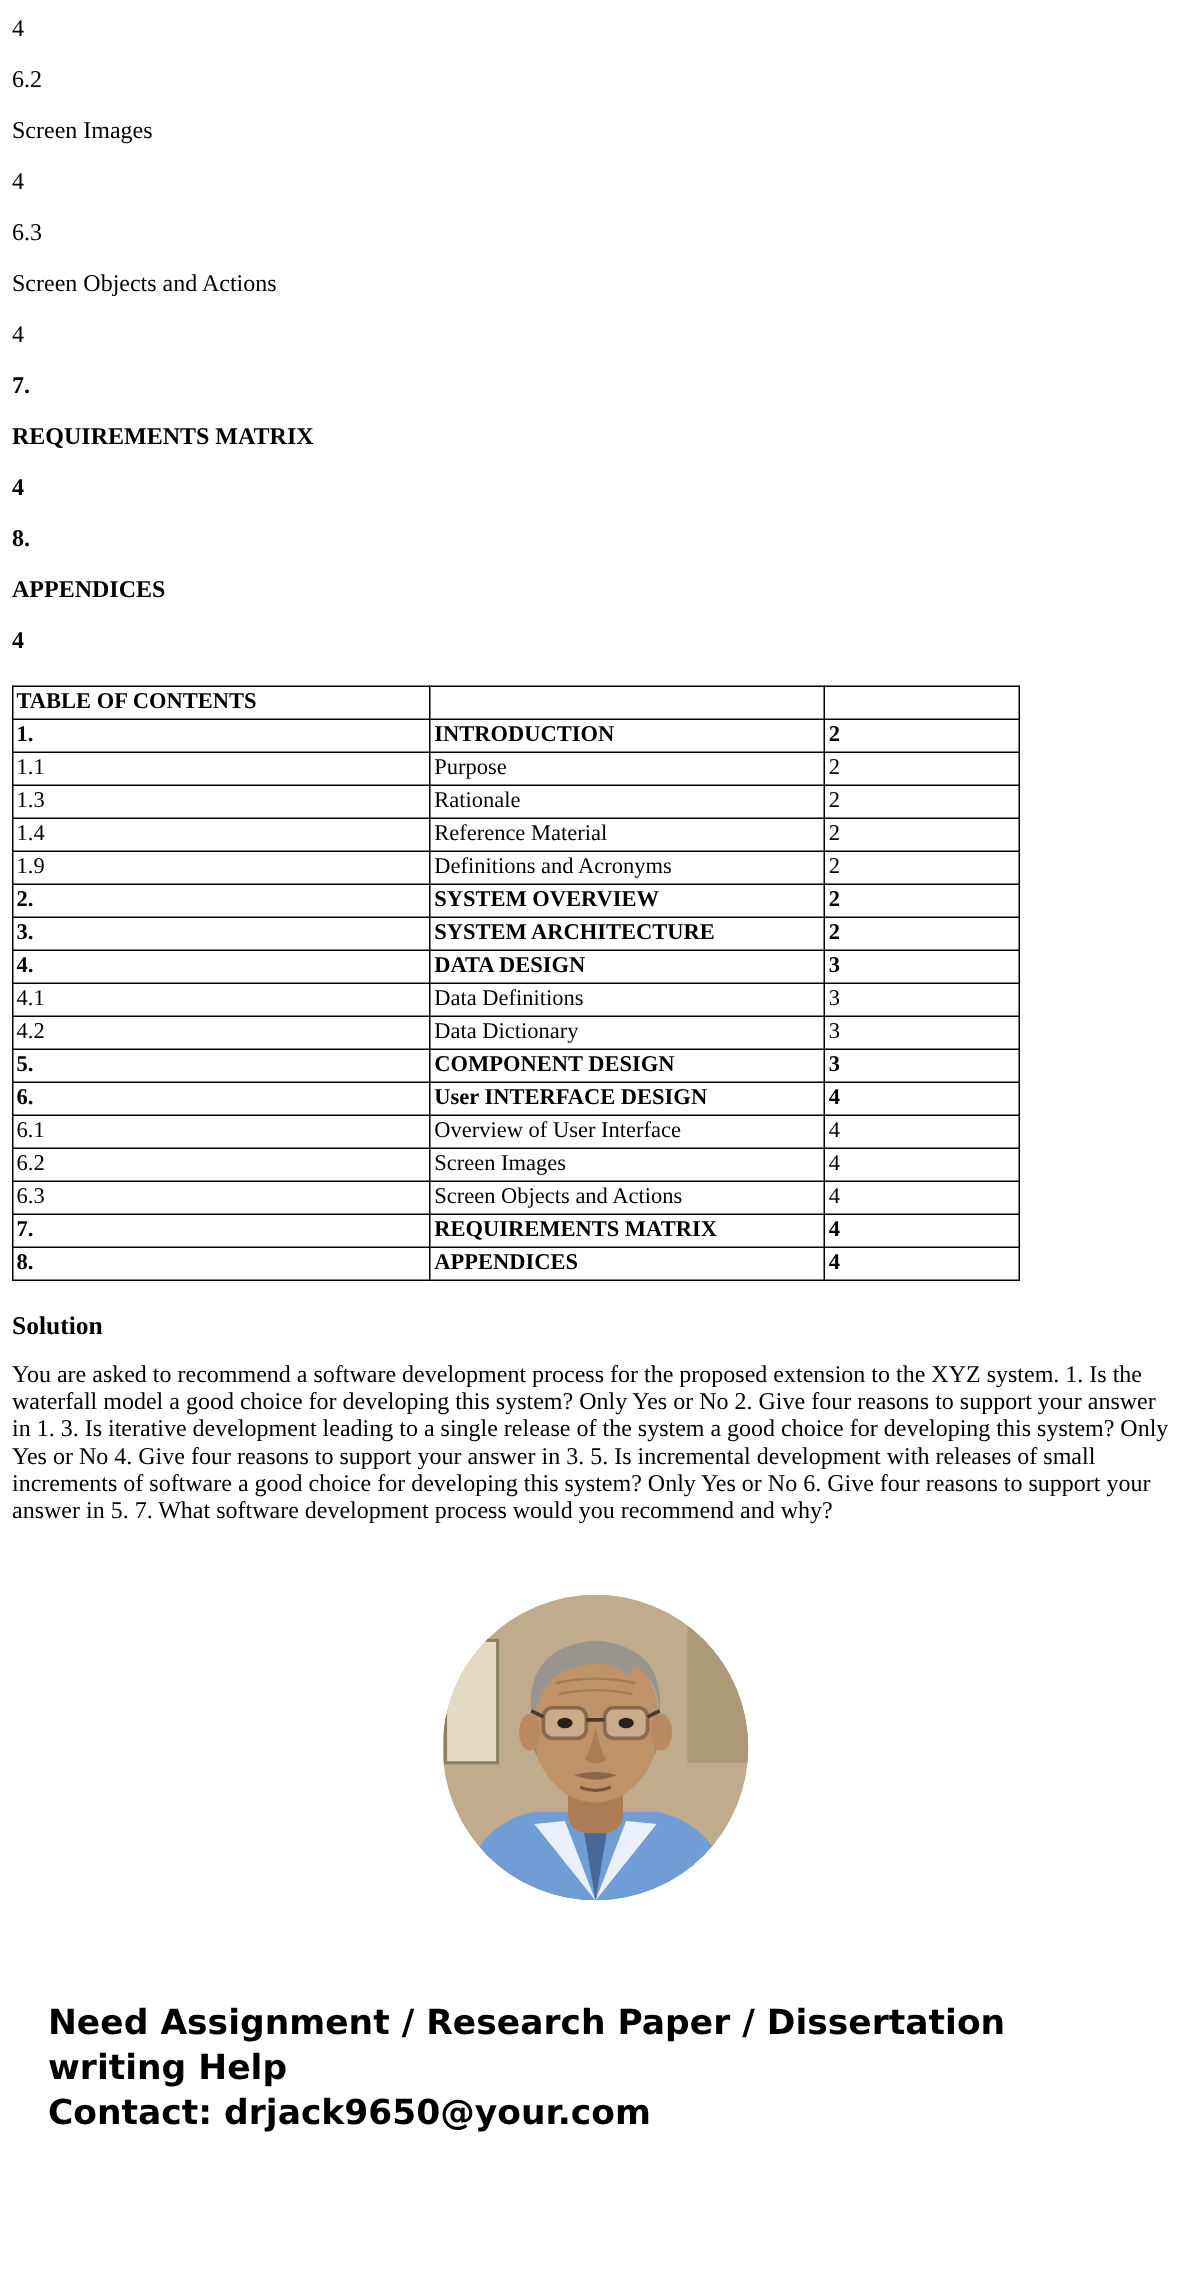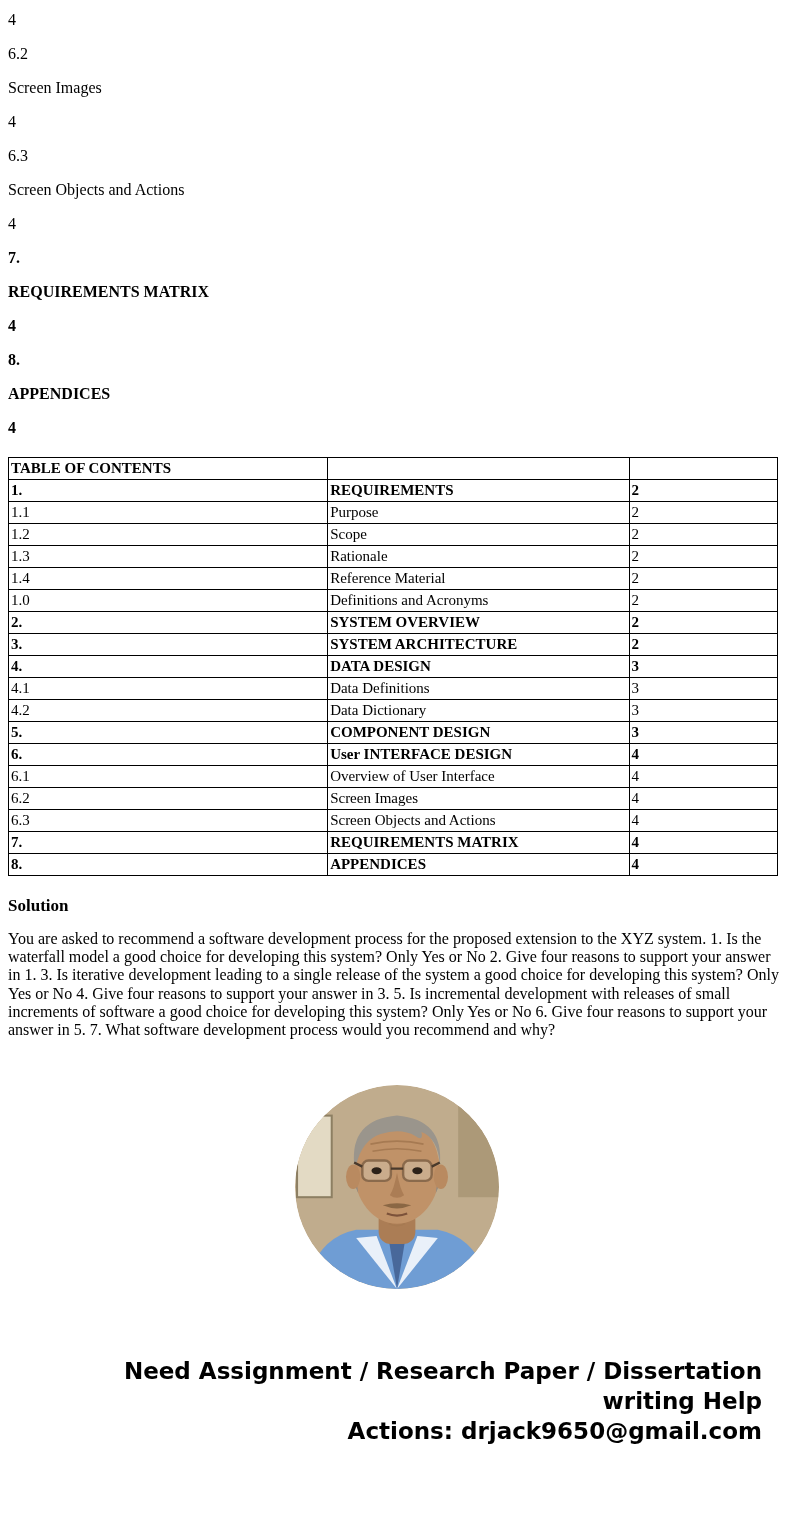--- a/index.html
+++ b/index.html
@@ -23,21 +23,21 @@
   .top-line {
     font-size: 16px;
     line-height: 19px;
     margin: 0 0 15px 0;
   }
   .bold { font-weight: bold; }
 
   
   table.toc {
     border-collapse: collapse;
-    width: 770px;
+    width: 672px;
     table-layout: fixed;
   }
   table.toc col.c1 { width: 41.5%; }
   table.toc col.c2 { width: 39.2%; }
   table.toc col.c3 { width: 19.3%; }
   table.toc th, table.toc td {
     border: 1px solid #000;
     font-size: 15px;
     line-height: 19px;
     padding: 1px 2px;
@@ -75,21 +75,21 @@
     overflow: hidden;
     display: block;
   }
 
   
   .footer-promo {
     font-family: "DejaVu Sans", sans-serif;
     font-weight: bold;
     font-size: 23px;
     line-height: 1.3;
-    text-align: right;
+    text-align: left;
     margin-top: 68px;
   }
   .footer-promo .promo-line { margin: 0 auto; max-width: 730px; }
 </style>
 </head>
 <body>
 
 <div class="page">
 
   <div class="top-block">
@@ -117,45 +117,40 @@
     <thead>
       <tr>
         <th class="toc-head">TABLE OF CONTENTS</th>
         <th></th>
         <th></th>
       </tr>
     </thead>
     <tbody>
         <tr class="bold">
           <td>1.</td>
-          <td>REQUIREMENTS</td>
+          <td>INTRODUCTION</td>
           <td>2</td>
         </tr>
         <tr>
           <td>1.1</td>
           <td>Purpose</td>
           <td>2</td>
         </tr>
         <tr>
-          <td>1.2</td>
-          <td>Scope</td>
-          <td>2</td>
-        </tr>
-        <tr>
           <td>1.3</td>
           <td>Rationale</td>
           <td>2</td>
         </tr>
         <tr>
           <td>1.4</td>
           <td>Reference Material</td>
           <td>2</td>
         </tr>
         <tr>
-          <td>1.0</td>
+          <td>1.9</td>
           <td>Definitions and Acronyms</td>
           <td>2</td>
         </tr>
         <tr class="bold">
           <td>2.</td>
           <td>SYSTEM OVERVIEW</td>
           <td>2</td>
         </tr>
         <tr class="bold">
           <td>3.</td>
@@ -264,16 +259,16 @@
         <path d="M92 136 Q100 140 108 136" stroke="#a67a52" stroke-width="1.4" fill="none"></path>
 
         <ellipse cx="57" cy="90" rx="7" ry="12" fill="#b98a60"></ellipse>
         <ellipse cx="143" cy="90" rx="7" ry="12" fill="#b98a60"></ellipse>
       </g>
     </svg>
   </div>
 
   <div class="footer-promo">
     <div class="promo-line">Need Assignment / Research Paper / Dissertation writing Help</div>
-    <div class="promo-line">Actions: drjack9650@gmail.com</div>
+    <div class="promo-line">Contact: drjack9650@your.com</div>
   </div>
 
 </div>
 
 </body></html>

